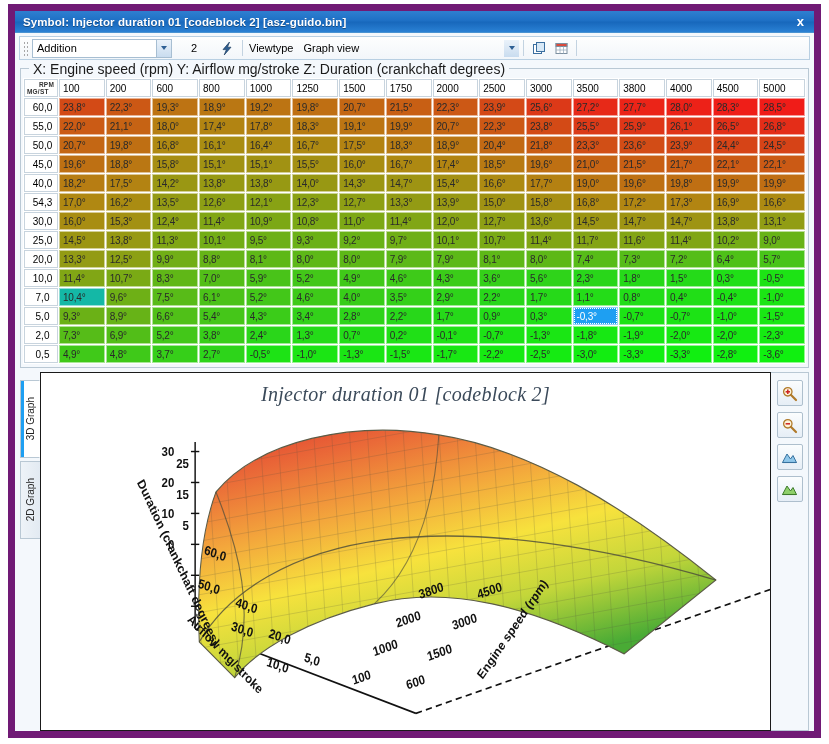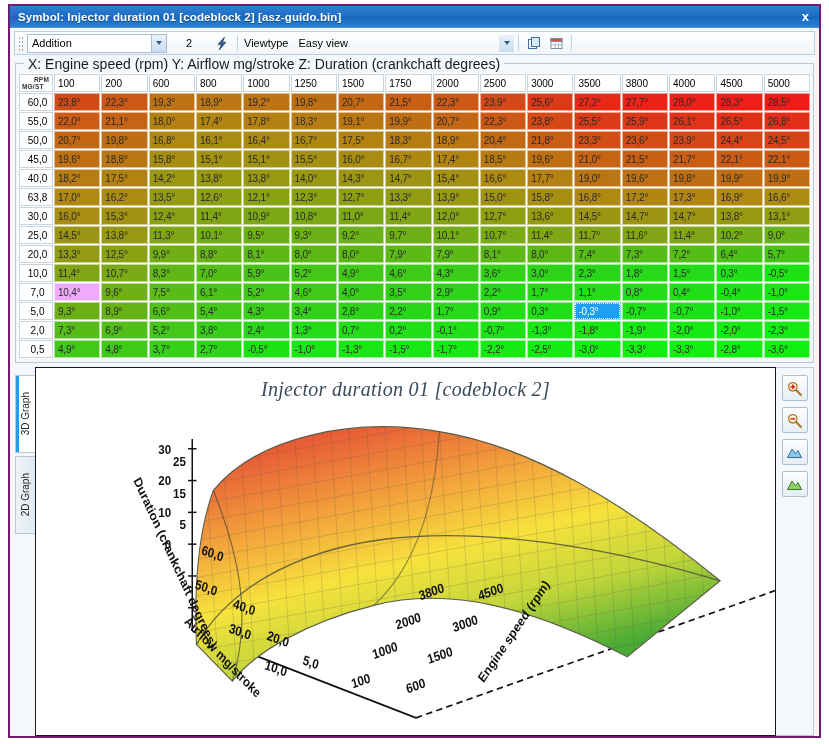--- a/index.html
+++ b/index.html
@@ -15,21 +15,21 @@
     position: relative;
     width: 829px; height: 744px;
     background: #ffffff;
   }
 
   
   .window {
     position: absolute;
     left: 8px; top: 4px;
     width: 813px; height: 734px;
-    border: 2px solid #701a75;
+    border: 7px solid #701a75;
     background: #f4f8fc;
     display: flex;
     flex-direction: column;
   }
   .titlebar {
     height: 22px;
     background: linear-gradient(to bottom, #2f7fd0 0%, #1d6fc4 48%, #1767bb 52%, #2a81d4 100%);
     display: flex;
     align-items: center;
     padding: 0 6px 0 8px;
@@ -330,21 +330,21 @@
         <svg width="14" height="15" viewBox="0 0 14 15" aria-hidden="true">
           <path d="M9.5 1 L3 8.6 L6.4 8.6 L4.2 14 L11 6.2 L7.5 6.2 Z" fill="#2e5f94" stroke="#1d3c5e" stroke-width=".7" stroke-linejoin="round"></path>
         </svg>
       </div>
 
       <div class="tb-sep"></div>
 
       <div class="tb-label">Viewtype</div>
 
       <div class="combo" style="flex:0 0 220px; border:none; background:transparent;">
-        <div class="cval">Easy view</div>
+        <div class="cval">Graph view</div>
         <div class="arrow" style="border-left:none;"></div>
       </div>
 
       <div class="tb-sep"></div>
 
       <div class="tb-btn">
         <svg width="15" height="15" viewBox="0 0 15 15" aria-hidden="true">
           <rect x="1.5" y="3.5" width="8" height="9" fill="#ffffff" stroke="#3b6fa0" stroke-width="1"></rect>
           <rect x="4.5" y="1.5" width="8" height="9" fill="#d8e9f7" stroke="#3b6fa0" stroke-width="1"></rect>
         </svg>
@@ -480,21 +480,21 @@
               <td class="cell" style="background: rgb(164, 144, 19);">15,4°</td>
               <td class="cell" style="background: rgb(173, 138, 18);">16,6°</td>
               <td class="cell" style="background: rgb(180, 129, 18);">17,7°</td>
               <td class="cell" style="background: rgb(187, 118, 19);">19,0°</td>
               <td class="cell" style="background: rgb(190, 112, 19);">19,6°</td>
               <td class="cell" style="background: rgb(191, 111, 19);">19,8°</td>
               <td class="cell" style="background: rgb(192, 110, 19);">19,9°</td>
               <td class="cell" style="background: rgb(192, 110, 19);">19,9°</td>
             </tr>
             <tr>
-              <th class="rowhead">63,8</th>
+              <th class="rowhead">54,3</th>
               <td class="cell" style="background: rgb(176, 136, 18);">17,0°</td>
               <td class="cell" style="background: rgb(170, 140, 18);">16,2°</td>
               <td class="cell" style="background: rgb(148, 154, 20);">13,5°</td>
               <td class="cell" style="background: rgb(141, 159, 20);">12,6°</td>
               <td class="cell" style="background: rgb(136, 162, 20);">12,1°</td>
               <td class="cell" style="background: rgb(138, 161, 20);">12,3°</td>
               <td class="cell" style="background: rgb(142, 159, 20);">12,7°</td>
               <td class="cell" style="background: rgb(147, 155, 20);">13,3°</td>
               <td class="cell" style="background: rgb(152, 152, 19);">13,9°</td>
               <td class="cell" style="background: rgb(160, 146, 19);">15,0°</td>
@@ -567,30 +567,30 @@
               <td class="cell" style="background: rgb(129, 166, 21);">11,4°</td>
               <td class="cell" style="background: rgb(122, 170, 21);">10,7°</td>
               <td class="cell" style="background: rgb(96, 183, 23);">8,3°</td>
               <td class="cell" style="background: rgb(83, 190, 24);">7,0°</td>
               <td class="cell" style="background: rgb(73, 195, 25);">5,9°</td>
               <td class="cell" style="background: rgb(67, 199, 25);">5,2°</td>
               <td class="cell" style="background: rgb(64, 201, 25);">4,9°</td>
               <td class="cell" style="background: rgb(62, 202, 25);">4,6°</td>
               <td class="cell" style="background: rgb(59, 204, 25);">4,3°</td>
               <td class="cell" style="background: rgb(53, 208, 25);">3,6°</td>
-              <td class="cell" style="background: rgb(47, 211, 26);">3,0°</td>
+              <td class="cell" style="background: rgb(47, 211, 26);">5,6°</td>
               <td class="cell" style="background: rgb(41, 214, 26);">2,3°</td>
               <td class="cell" style="background: rgb(38, 217, 25);">1,8°</td>
               <td class="cell" style="background: rgb(37, 218, 25);">1,5°</td>
               <td class="cell" style="background: rgb(32, 223, 23);">0,3°</td>
               <td class="cell" style="background: rgb(29, 227, 21);">-0,5°</td>
             </tr>
             <tr>
               <th class="rowhead">7,0</th>
-              <td class="cell" style="background: #f0abfc;">10,4°</td>
+              <td class="cell" style="background: #14b8a6;">10,4°</td>
               <td class="cell" style="background: rgb(110, 176, 22);">9,6°</td>
               <td class="cell" style="background: rgb(88, 187, 24);">7,5°</td>
               <td class="cell" style="background: rgb(75, 194, 24);">6,1°</td>
               <td class="cell" style="background: rgb(67, 199, 25);">5,2°</td>
               <td class="cell" style="background: rgb(62, 202, 25);">4,6°</td>
               <td class="cell" style="background: rgb(56, 205, 25);">4,0°</td>
               <td class="cell" style="background: rgb(52, 208, 25); margin-left: 15px;">3,5°</td>
               <td class="cell" style="background: rgb(46, 211, 26);">2,9°</td>
               <td class="cell" style="background: rgb(40, 215, 26);">2,2°</td>
               <td class="cell" style="background: rgb(38, 217, 25);">1,7°</td>

